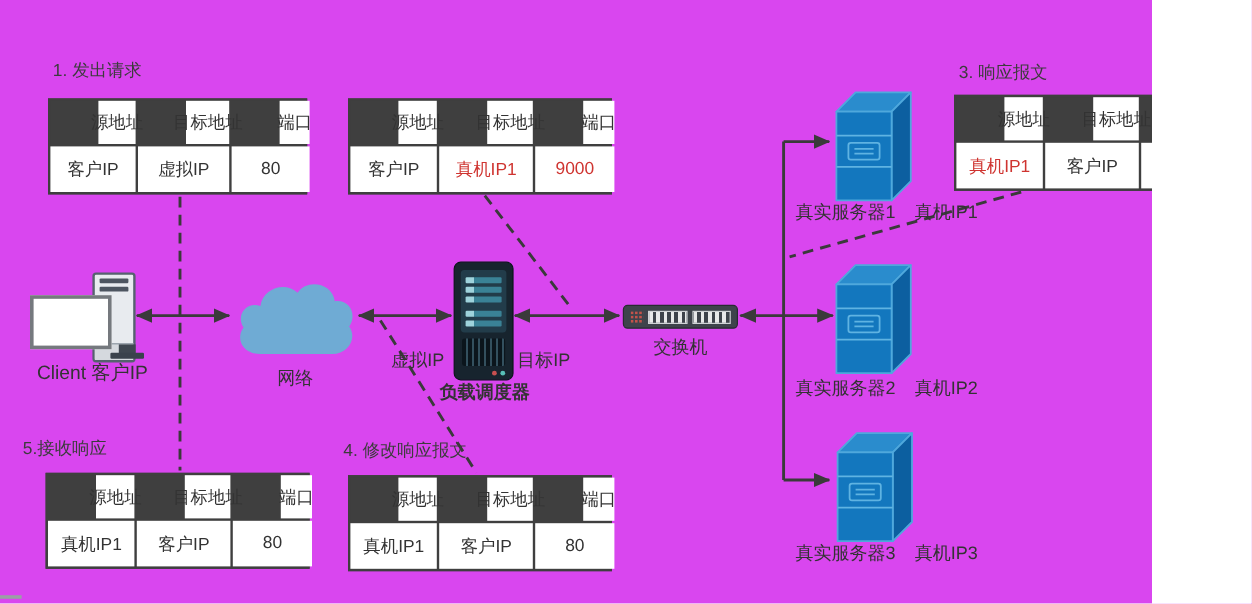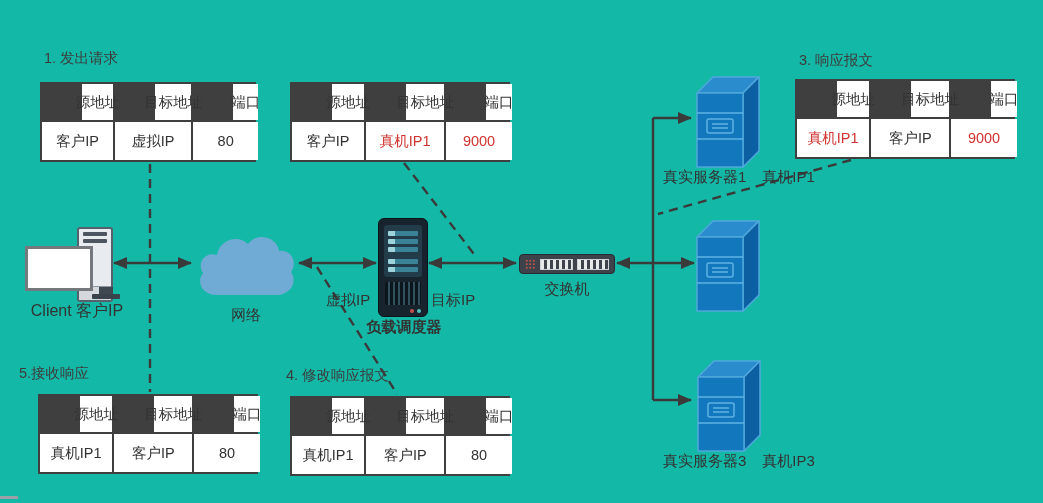--- a/index.html
+++ b/index.html
@@ -1,17 +1,17 @@
 <!DOCTYPE html>
 <html><head>
 <meta charset="utf-8">
 <style>
   html,body{margin:0;padding:0;background:#ffffff;}
   #canvas{
-    position:relative;width:1043px;height:503px;background:#14b8a6;overflow:hidden;
+    position:relative;width:960px;height:503px;background:#d946ef;overflow:hidden;
     font-family:"Liberation Sans","DejaVu Sans",sans-serif;color:#333;
   }
   .abs{position:absolute;}
   
   .step-title{position:absolute;font-size:14.5px;color:#3c3c3c;white-space:nowrap;}
   
   .tbl{
     position:absolute;display:grid;grid-template-columns:33.5% 36% 30.5%;
     background:#3f3f3f;border:2px solid #3f3f3f;gap:2px;
   }
@@ -208,20 +208,24 @@
       <rect x="2" y="18" width="46" height="74" fill="#1377BE"></rect>
     </g>
     <g stroke="#5FB3E2" stroke-width="1.5" fill="none">
       <line x1="2" y1="38" x2="48" y2="38"></line>
       <line x1="2" y1="64" x2="48" y2="64"></line>
       <rect x="12" y="44" width="26" height="14" rx="2"></rect>
       <line x1="17" y1="49" x2="33" y2="49"></line>
       <line x1="17" y1="53" x2="33" y2="53"></line>
     </g>
   </svg>
+  <div class="server-label" style="left:663px;top:314px;">
+    <span>真实服务器2</span>
+    <span>真机IP2</span>
+  </div>
 
   <svg class="abs" style="left:696px;top:359px;" width="66" height="94" viewBox="0 0 66 94">
     <g stroke="#4FA8DC" stroke-width="1.5" stroke-linejoin="round">
       <polygon points="2,18 18,2 64,2 48,18" fill="#2A8CCD"></polygon>
       <polygon points="48,18 64,2 64,76 48,92" fill="#0C5FA0"></polygon>
       <rect x="2" y="18" width="46" height="74" fill="#1377BE"></rect>
     </g>
     <g stroke="#5FB3E2" stroke-width="1.5" fill="none">
       <line x1="2" y1="38" x2="48" y2="38"></line>
       <line x1="2" y1="64" x2="48" y2="64"></line>

